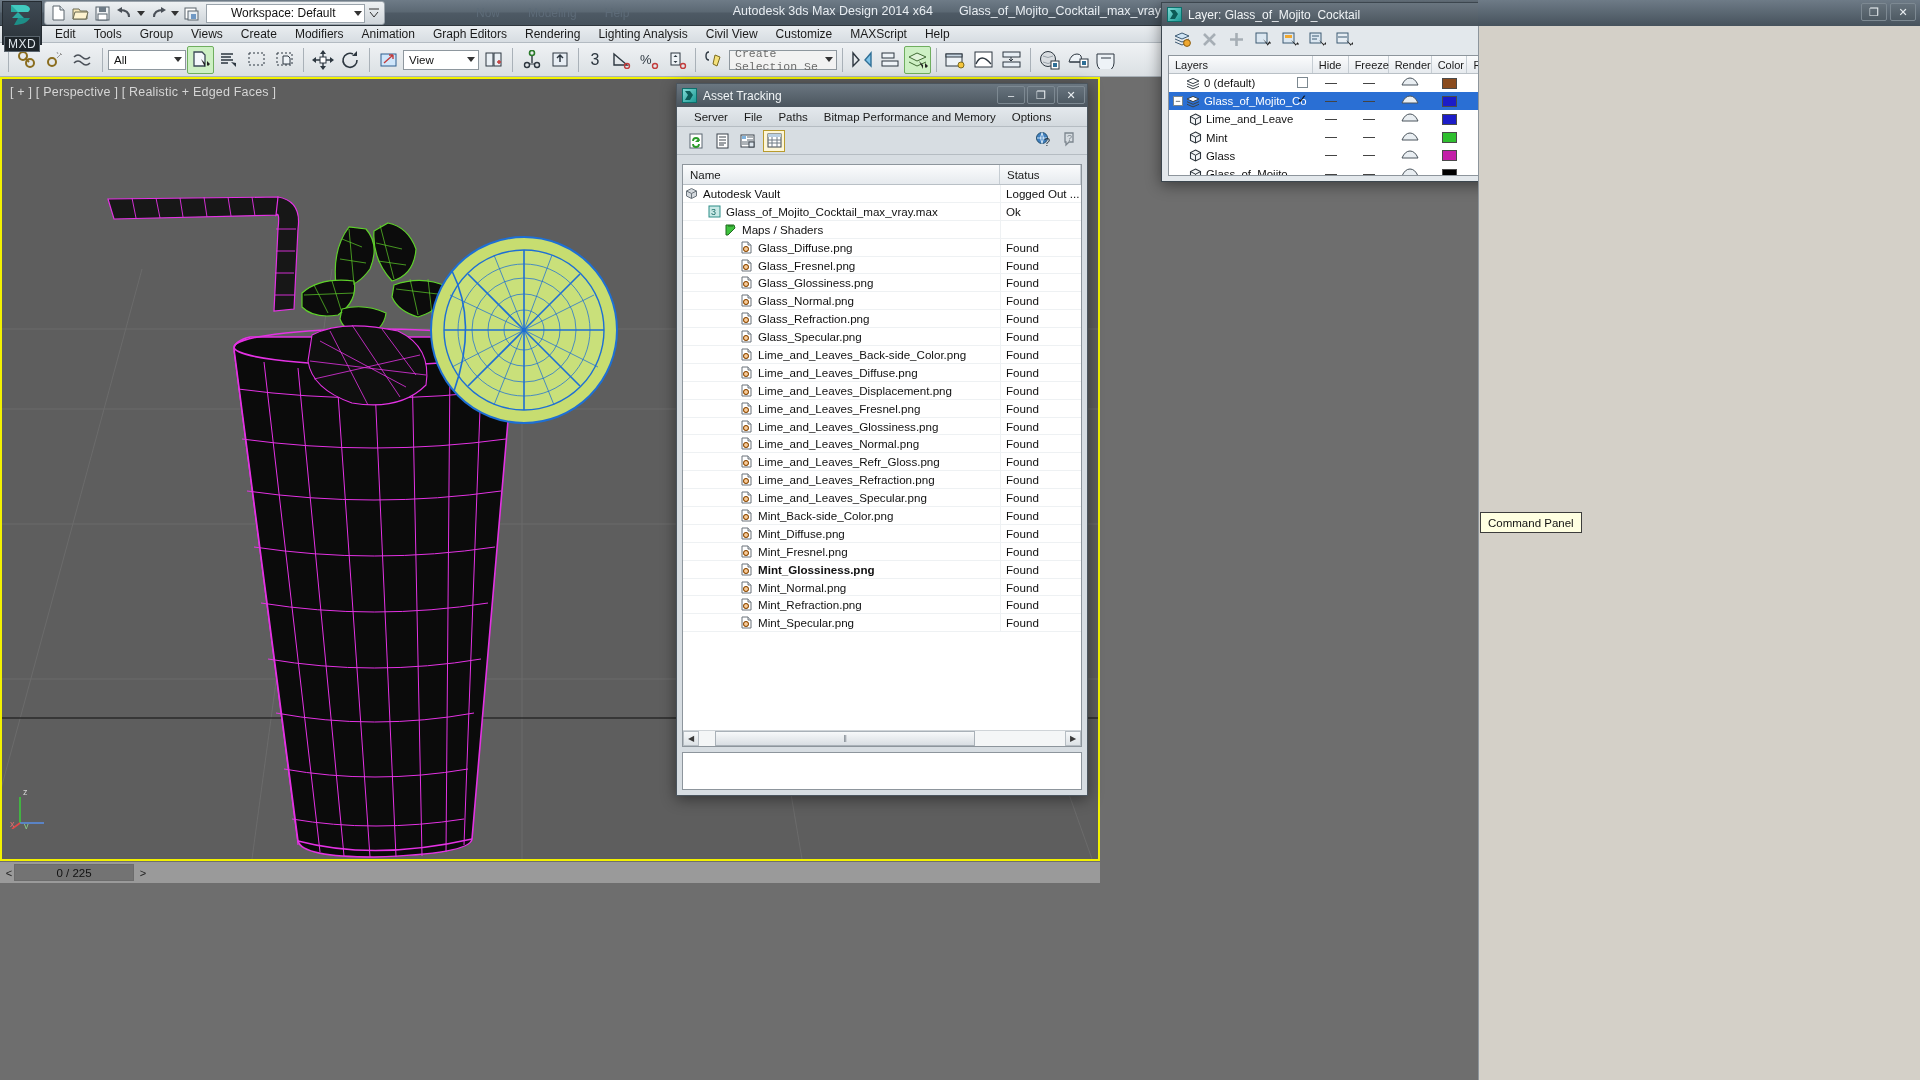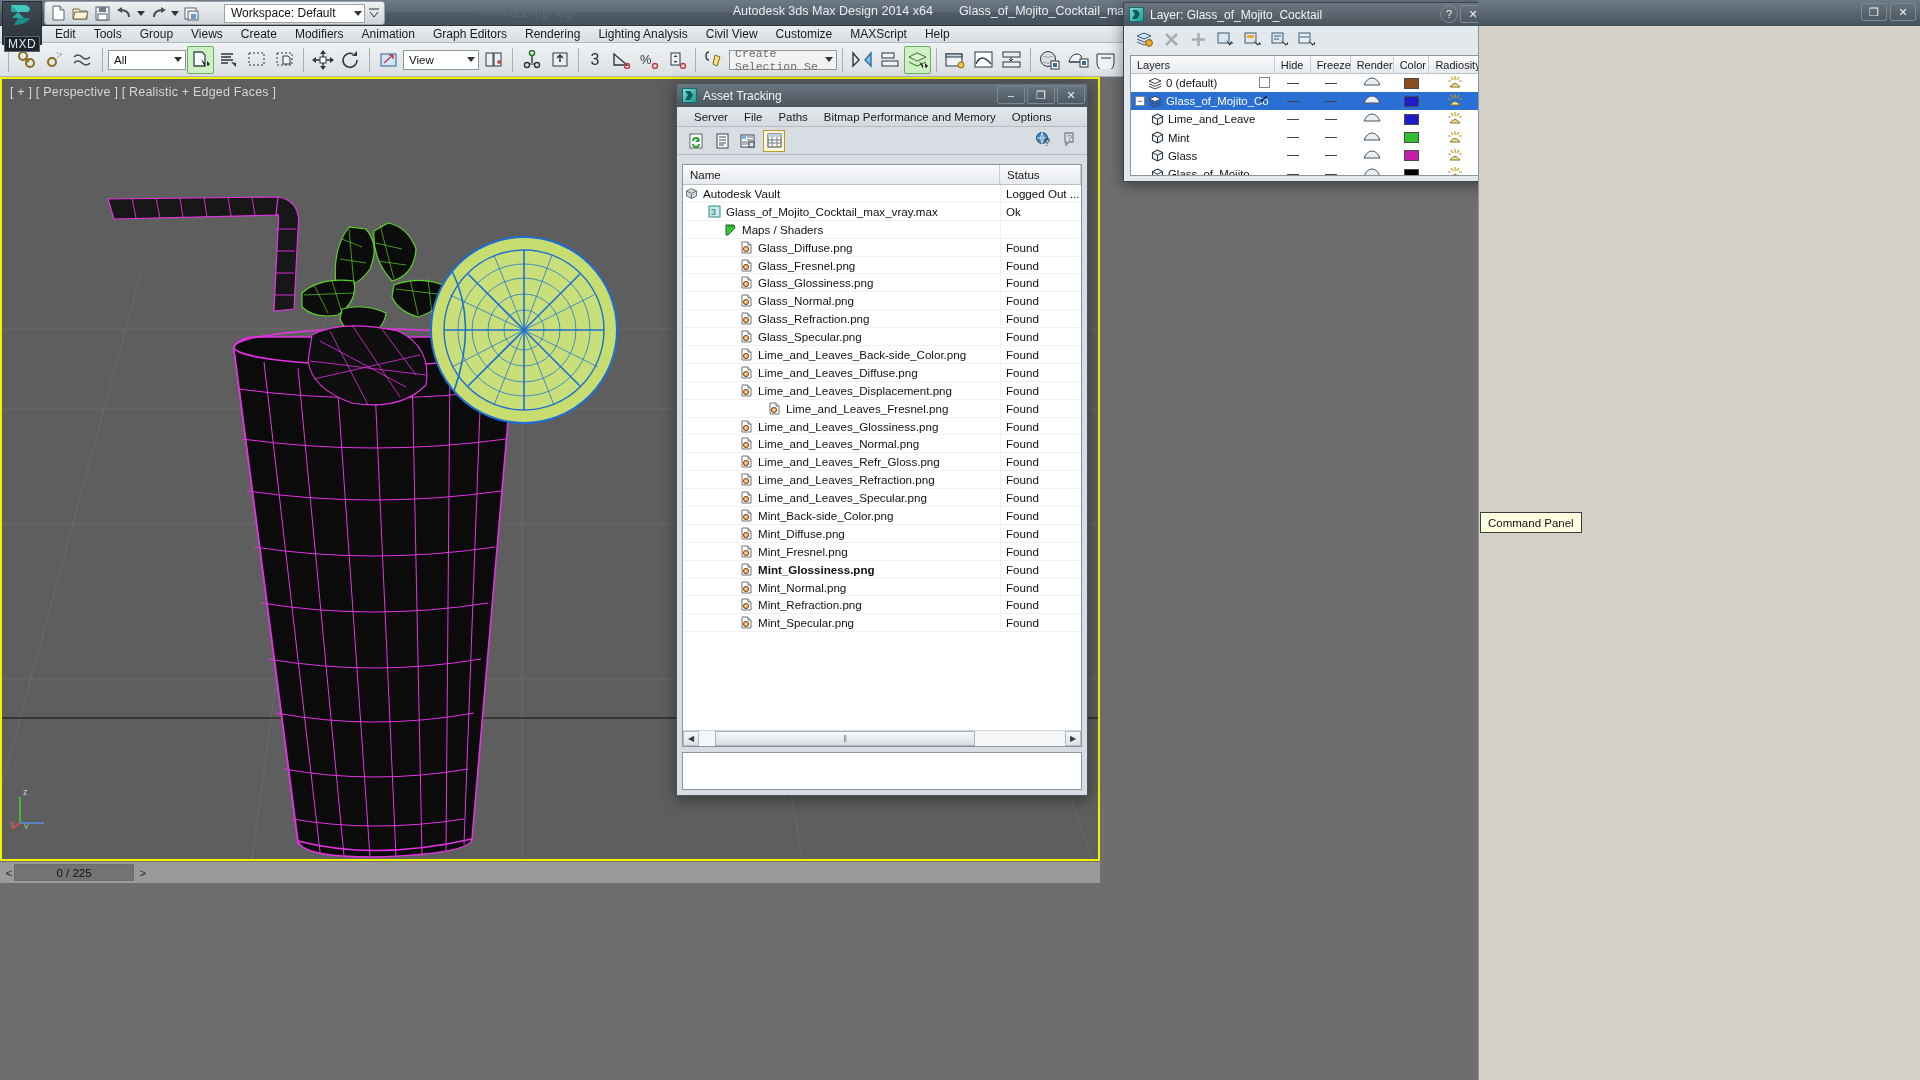--- a/index.html
+++ b/index.html
@@ -20,31 +20,31 @@
   }
   #qat {
     position:absolute; left:44px; top:1px; height:24px;
     background: linear-gradient(to bottom,#eef1f3,#cfd5da);
     border:1px solid #9aa3ab; border-radius:3px;
     display:flex; align-items:center; padding:0 3px; gap:2px;
   }
   .qbtn { width:20px;height:20px;display:flex;align-items:center;justify-content:center;cursor:pointer;border-radius:2px; }
   #wsCombo {
     height:19px; border:1px solid #9aa3ab; background:#fff; display:flex;
-    align-items:center; padding:0 2px 0 6px; font-size:12px; color:#111; margin-left:20px;
+    align-items:center; padding:0 2px 0 24px; font-size:12px; color:#111; margin-left:2px;
   }
   #wsCombo .lbl{ margin-right:18px; }
   .tri-down { width:0;height:0;border-left:4px solid transparent;border-right:4px solid transparent;border-top:5px solid #333; }
   #qatMore { width:14px;height:20px;display:flex;align-items:center;justify-content:center;cursor:pointer;}
   #winTitle {
     position:absolute; top:4px; left:0; width:1920px; text-align:center;
     font-size:12.5px; color:#e8edf2; white-space:nowrap;
   }
   #winTitle .app { margin-right:26px; }
-  #ghostTabs { position:absolute; left:476px; top:6px; display:flex; }
+  #ghostTabs { position:absolute; left:476px; top:6px; display:flex; gap:28px; }
   .ghostTab { font-size:12px; color:#5d6b78; }
   #winbtns { position:absolute; right:0; top:0; width:160px; height:26px; display:flex; }
   .winbtn { flex:1; display:flex;align-items:center;justify-content:center;color:#c8d2da;font-size:13px;cursor:pointer; }
 
   
   #maxlogo {
     position:absolute;left:2px;top:1px;width:40px;height:44px;
     background: linear-gradient(to bottom,#3f4a54,#2b333a);
     border:1px solid #242b31; display:flex;flex-direction:column;align-items:center;justify-content:flex-start;
     cursor:pointer; z-index:5;
@@ -164,21 +164,21 @@
   #hsTrack{ flex:1;height:15px;background:#f4f6f7;position:relative; }
   #hsThumb{ position:absolute;left:16px;top:0;width:260px;height:15px;
             background:linear-gradient(to bottom,#f7f9fa,#d9dee3);border:1px solid #a9b1b8;
             display:flex;align-items:center;justify-content:center;color:#7a828a;font-size:9px;cursor:pointer;}
   #assetFooter{
     position:absolute;left:5px;right:5px;bottom:5px;height:38px;background:#fff;border:1px solid #8d959c;
   }
 
   
   #layerWin{
-    position:absolute; left:1123px; top:2px; width:366px; height:180px;
+    position:absolute; left:1161px; top:2px; width:366px; height:180px;
     background:#e3e8ec; border:1px solid #3c464e; box-shadow:0 3px 14px rgba(0,0,0,.45);
   }
   #layerTitle{
     height:23px;background:linear-gradient(to bottom,#6a7680,#49535c);
     display:flex;align-items:center;padding-left:5px;color:#f2f5f7;font-size:12px;
   }
   #layerTitle .tIcon{ width:15px;height:15px;margin-right:6px;
      background:linear-gradient(135deg,#7fd9d4,#1d9b96);border:1px solid #0d6f6b;
      display:flex;align-items:center;justify-content:center;color:#05443f;font-size:10px;font-weight:bold;}
   #layerWinBtns{ position:absolute;right:2px;top:2px;display:flex;gap:2px; }
@@ -858,21 +858,21 @@
                 <path d="M2 1h6l3 3v8H2z" fill="#fff" stroke="#6a737b"></path>
                 <path d="M8 1v3h3" fill="#e3e8ec" stroke="#6a737b"></path>
                 <circle cx="6" cy="8" r="2.6" fill="#e08a2b" stroke="#8a4f10"></circle>
                 <path d="M4 8h4M6 6v4" stroke="#fff" stroke-width=".7"></path>
               </svg></span>
             <span>Lime_and_Leaves_Displacement.png</span>
           </div>
           <div class="st">Found</div>
         </div>
         <div class="agrow">
-          <div class="nm" style="padding-left: 85px;">
+          <div class="nm" style="padding-left: 57px;">
             <span style="width: 13px; height: 13px; margin-right: 5px; flex: 0 0 auto; display: block;"><svg class="ic" viewBox="0 0 13 13">
                 <path d="M2 1h6l3 3v8H2z" fill="#fff" stroke="#6a737b"></path>
                 <path d="M8 1v3h3" fill="#e3e8ec" stroke="#6a737b"></path>
                 <circle cx="6" cy="8" r="2.6" fill="#e08a2b" stroke="#8a4f10"></circle>
                 <path d="M4 8h4M6 6v4" stroke="#fff" stroke-width=".7"></path>
               </svg></span>
             <span>Lime_and_Leaves_Fresnel.png</span>
           </div>
           <div class="st">Found</div>
         </div>

